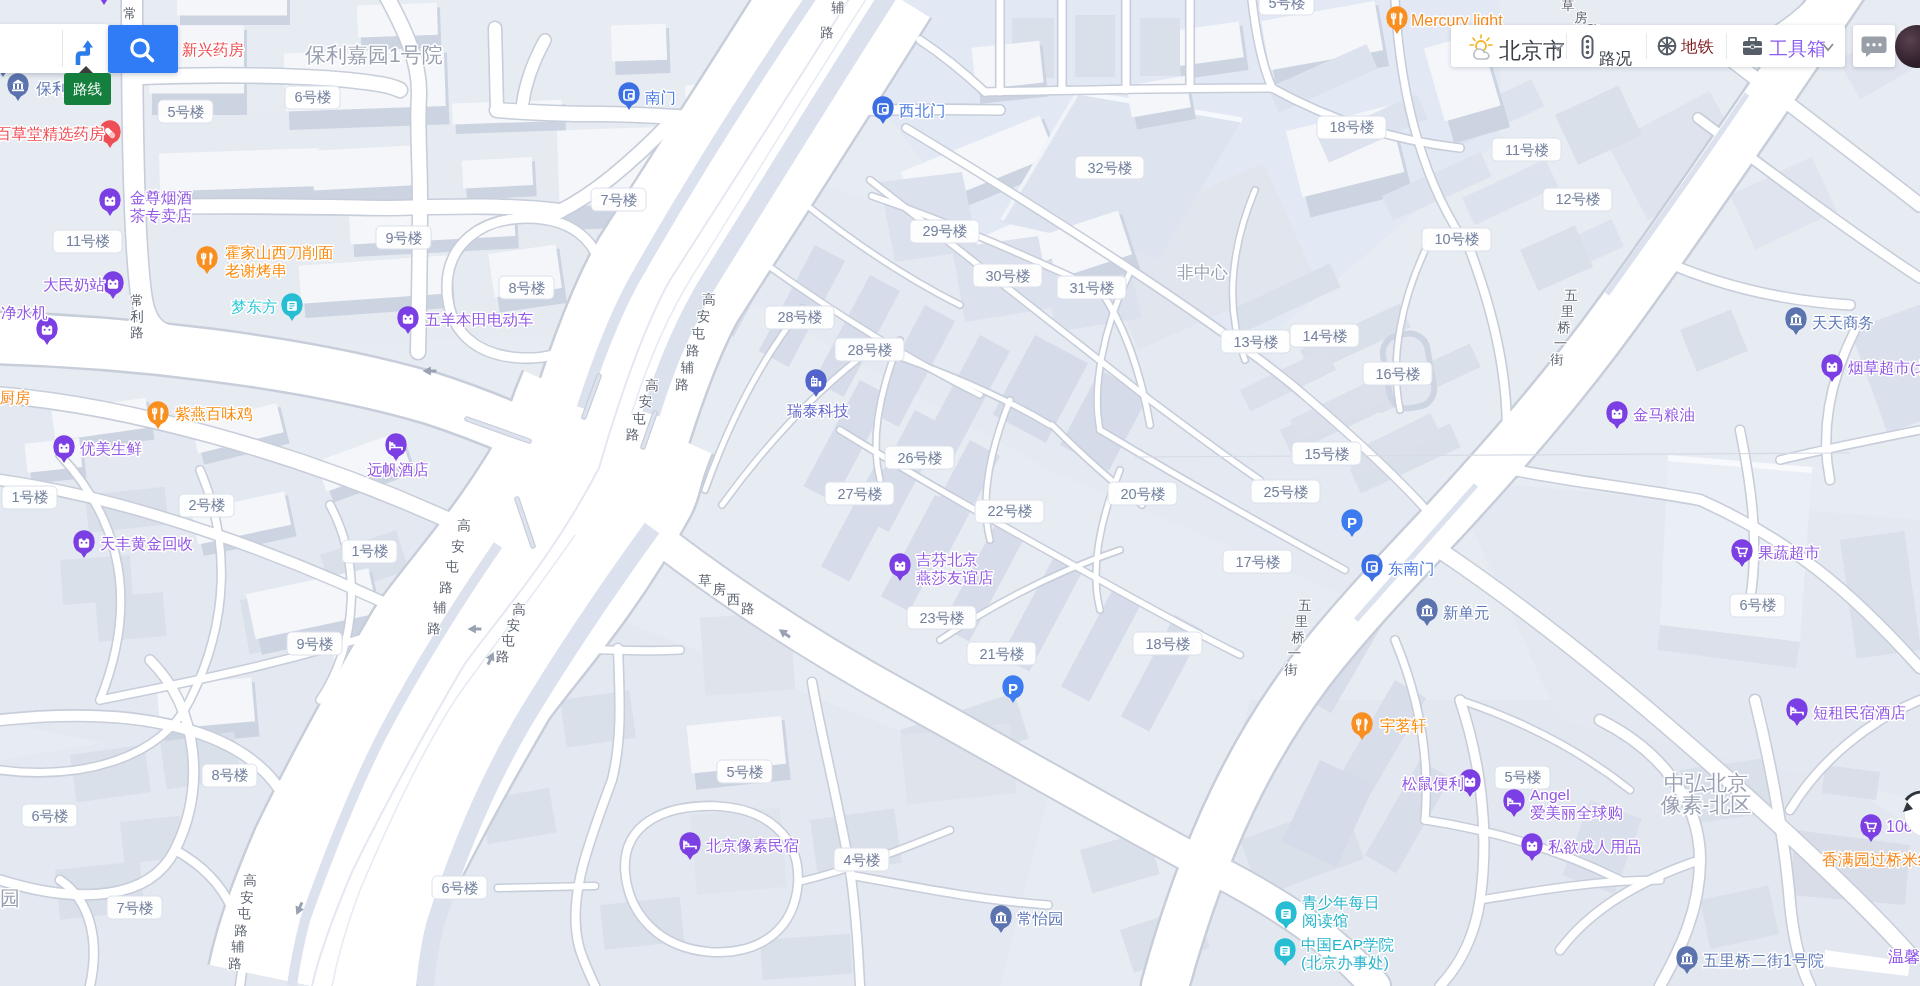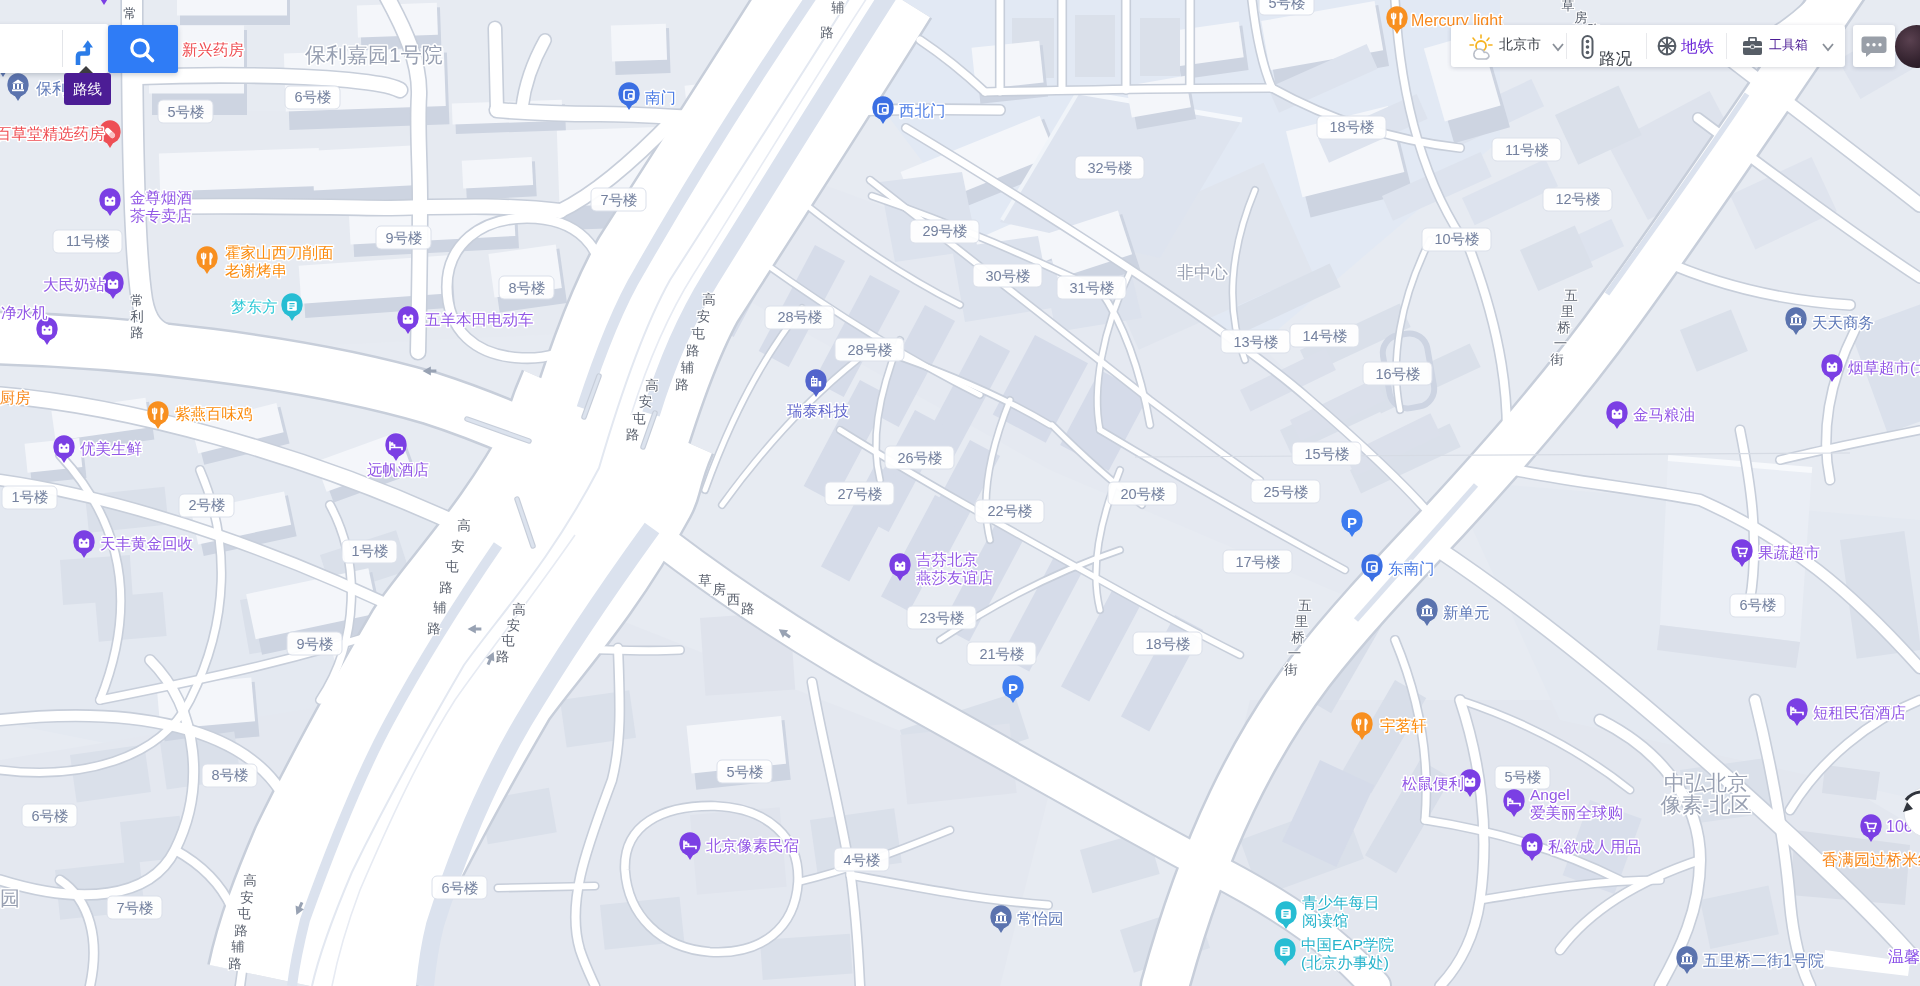--- a/index.html
+++ b/index.html
@@ -1149,62 +1149,62 @@
 <path d="M19.8,4.2 L14.6,11.5 L25,11.5 Z" fill="#2b7ce8"></path>
 </svg>
 
 <div class="abs" style="left:108px;top:25px;width:70px;height:48px;background:#2f7cf6;border-radius:3px;box-shadow:0 2px 5px rgba(60,70,90,.25)">
 <svg class="abs" style="left:19px;top:11px" width="30" height="29" viewBox="0 0 30 29">
 <circle cx="13" cy="12" r="8.2" fill="none" stroke="#ffffff" stroke-width="3.2"></circle>
 <path d="M19,18 L25.5,24.5" stroke="#ffffff" stroke-width="3.6" stroke-linecap="round"></path>
 </svg>
 </div>
 
-<div class="abs" style="left:64px;top:73px;width:47px;height:32px;background:#4c1d95;border-radius:3px;color:#fff;font-size:14.5px;text-align:center;line-height:32px">路线</div>
+<div class="abs" style="left:64px;top:73px;width:47px;height:32px;background:#15803d;border-radius:3px;color:#fff;font-size:14.5px;text-align:center;line-height:32px">路线</div>
 <div class="abs" style="left:79px;top:66px;width:0;height:0;border-left:7px solid transparent;border-right:7px solid transparent;border-bottom:7px solid #3d3d40"></div>
 
 <div class="abs" style="left:1451px;top:25px;width:394px;height:42px;background:#ffffff;border-radius:3px;box-shadow:0 1px 4px rgba(60,70,90,.22)"></div>
 
 <svg class="abs" style="left:1466px;top:33px" width="30" height="27" viewBox="0 0 30 27">
 <g stroke="#f6b321" stroke-width="1.6" stroke-linecap="round">
         <path d="M15,2 v3 M7,5 l2,2.4 M23,5 l-2,2.4 M4,12 h3.4 M26,12 h-3.4"></path>
       </g>
 <circle cx="15" cy="13" r="5" fill="none" stroke="#f6b321" stroke-width="1.8"></circle>
 <path d="M8,21 a5,5 0 0 1 5,-5 a5.5,5.5 0 0 1 5.2,3.4 a4,4 0 0 1 4.8,4 a4,4 0 0 1 -4,2.6 h-7 a4.2,4.2 0 0 1 -4,-5" fill="#ffffff" stroke="#b9bec8" stroke-width="1.6"></path>
 </svg>
-<div class="abs" style="left:1499px;top:36px;font-size:14px;color:#3a3f47">北京市</div>
+<div class="abs" style="left:1499px;top:36px;font-size:22px;color:#3a3f47">北京市</div>
 <svg class="abs" style="left:1551px;top:43px" width="14" height="9">
       <path d="M2,1 L7,7 L12,1" fill="none" stroke="#8a9099" stroke-width="1.8"></path>
     </svg>
 <div class="abs" style="left:1566px;top:33px;width:1px;height:26px;background:#e8e9ec"></div>
 
 <svg class="abs" style="left:1580px;top:35px" width="15" height="24" viewBox="0 0 15 24">
 <rect x="2.5" y="1" width="10" height="22" rx="5" fill="none" stroke="#565d66" stroke-width="2"></rect>
 <circle cx="7.5" cy="6.5" r="1.8" fill="#565d66"></circle>
       <circle cx="7.5" cy="12" r="1.8" fill="#565d66"></circle>
       <circle cx="7.5" cy="17.5" r="1.8" fill="#565d66"></circle>
 </svg>
 <div class="abs" style="left:1599px;top:48px;font-size:16.5px;color:#3a3f47">路况</div>
 <div class="abs" style="left:1646px;top:33px;width:1px;height:26px;background:#e8e9ec"></div>
 
 <svg class="abs" style="left:1657px;top:35px" width="20" height="23" viewBox="0 0 20 23">
 <circle cx="10" cy="11" r="8.4" fill="none" stroke="#565d66" stroke-width="2"></circle>
 <path d="M1,11 h18 M10,2.6 v16.8" stroke="#565d66" stroke-width="2"></path>
 <path d="M4,5 L16,17 M16,5 L4,17" stroke="#565d66" stroke-width="1.4"></path>
 </svg>
-<div class="abs" style="left:1681px;top:36px;font-size:16.5px;color:#6d28d9">地铁</div>
+<div class="abs" style="left:1681px;top:36px;font-size:16.5px;color:#7f1d1d">地铁</div>
 <div class="abs" style="left:1726px;top:33px;width:1px;height:26px;background:#e8e9ec"></div>
 
 <svg class="abs" style="left:1742px;top:37px" width="21" height="19" viewBox="0 0 21 19">
 <rect x="1" y="4" width="19" height="14" rx="2" fill="#565d66"></rect>
 <rect x="7" y="0.5" width="7" height="5" rx="1.2" fill="none" stroke="#565d66" stroke-width="1.8"></rect>
 <rect x="1" y="9" width="19" height="1.6" fill="#ffffff"></rect>
 <rect x="8.6" y="8" width="3.8" height="3.6" rx="0.8" fill="#565d66" stroke="#ffffff" stroke-width="0.8"></rect>
 </svg>
-<div class="abs" style="left:1769px;top:36px;font-size:13px;color:#4c1d95">工具箱</div>
+<div class="abs" style="left:1769px;top:36px;font-size:19px;color:#8b5cf6">工具箱</div>
 <svg class="abs" style="left:1821px;top:43px" width="14" height="9">
       <path d="M2,1 L7,7 L12,1" fill="none" stroke="#8a9099" stroke-width="1.8"></path>
     </svg>
 
 <div class="abs" style="left:1853px;top:25px;width:42px;height:42px;background:#ffffff;border-radius:3px;box-shadow:0 1px 4px rgba(60,70,90,.22)">
 <svg class="abs" style="left:8px;top:11px" width="26" height="22" viewBox="0 0 26 22">
 <rect x="0.5" y="0.5" width="25" height="16.5" rx="3" fill="#999fa8"></rect>
 <path d="M5,16 L5,21 L11,16 Z" fill="#999fa8"></path>
 <circle cx="7" cy="8.7" r="1.7" fill="#ffffff"></circle>
         <circle cx="13" cy="8.7" r="1.7" fill="#ffffff"></circle>

